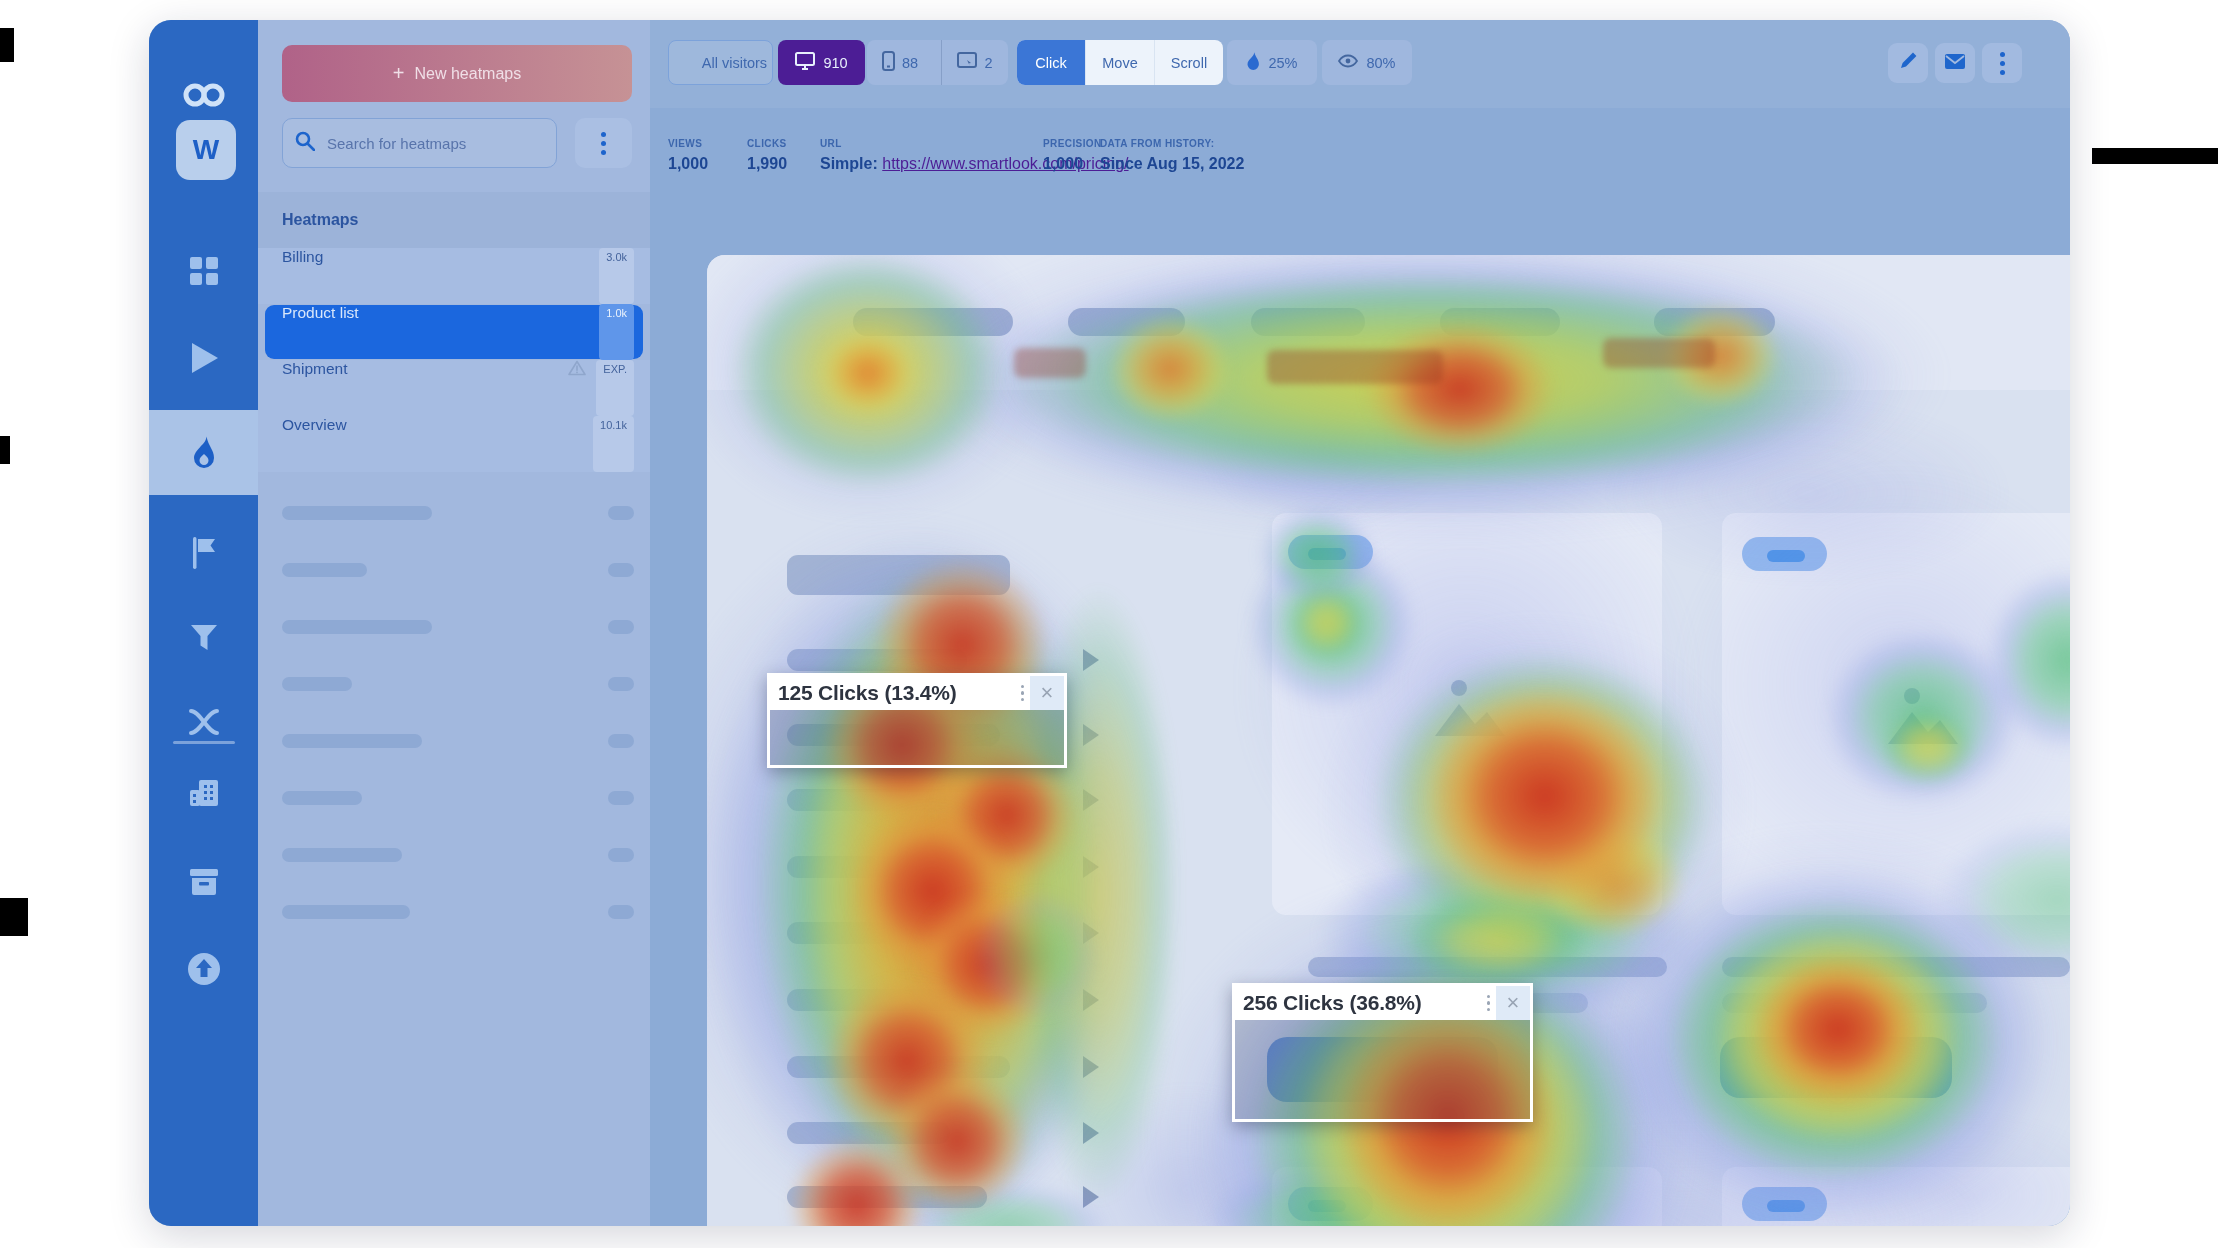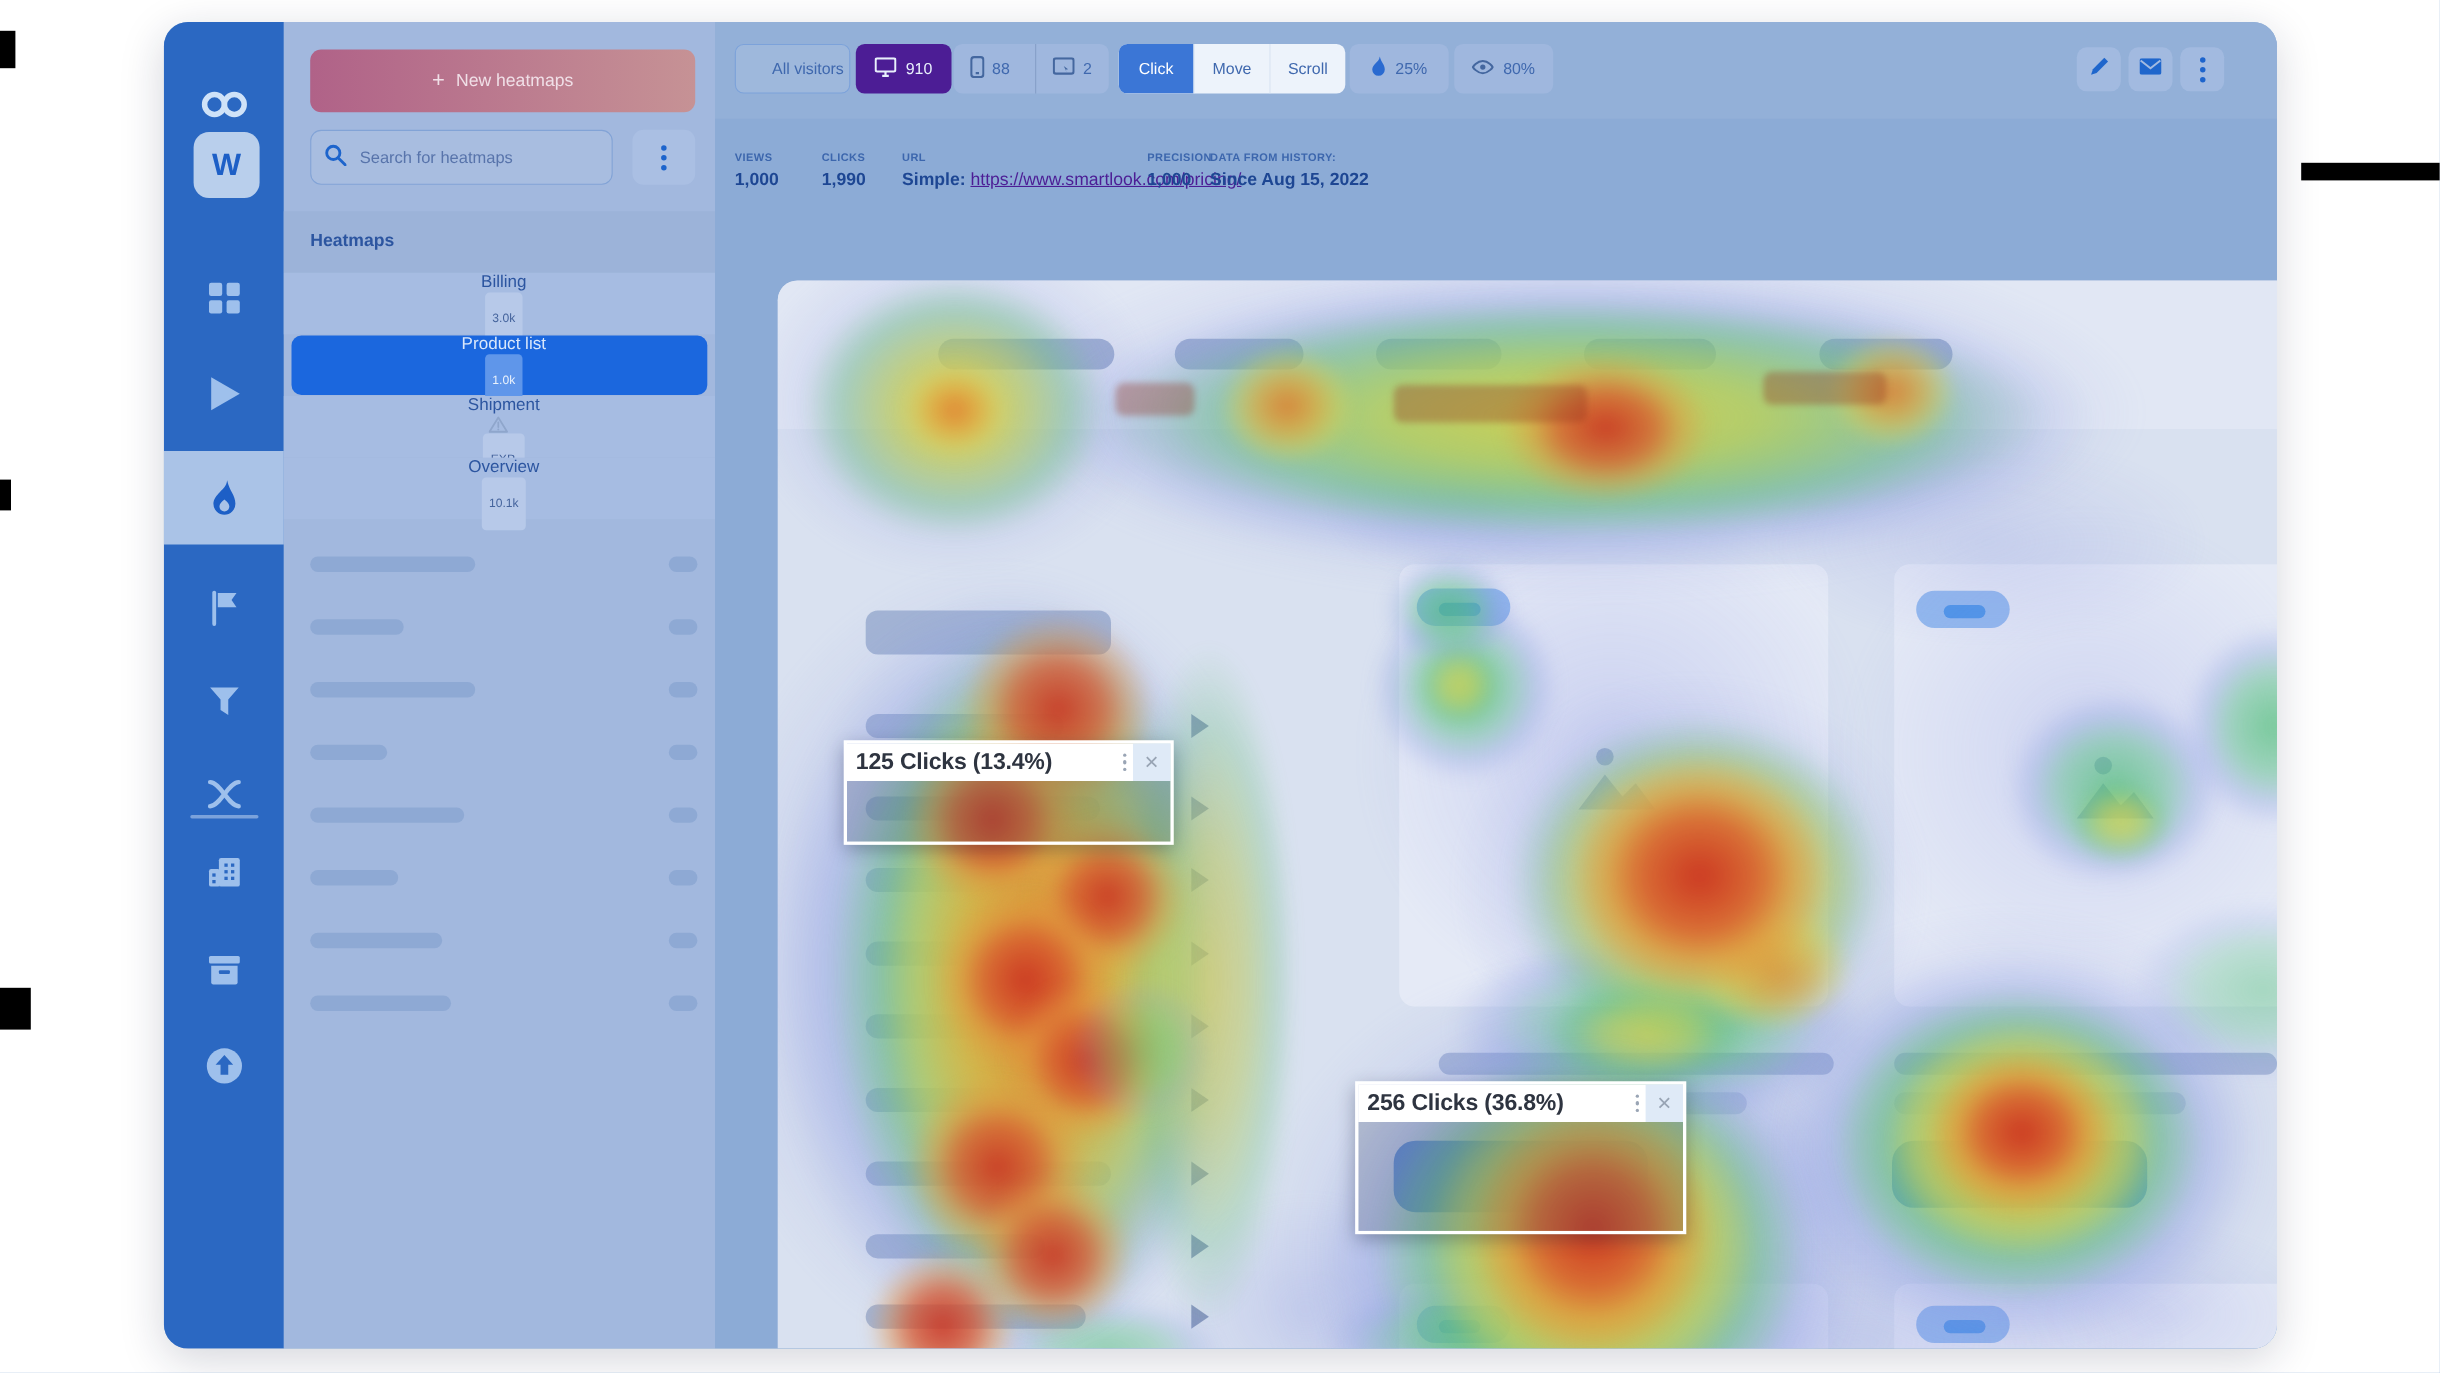--- a/index.html
+++ b/index.html
@@ -27,28 +27,28 @@
              background:rgba(255,255,255,.07);display:flex;align-items:center;box-sizing:border-box;padding:0 12px;gap:10px;}
   #searchbox input{flex:1;border:none;background:transparent;outline:none;font-size:15px;color:#2c5094;font-family:inherit;}
   #searchbox input::placeholder{color:#5874ab;opacity:1;}
   #sbkebab{position:absolute;left:317px;top:98px;width:57px;height:50px;border-radius:10px;background:#aabfe3;
            display:flex;align-items:center;justify-content:center;flex-direction:column;gap:4px;cursor:pointer;}
   #sbkebab i, .kdot{width:5px;height:5px;border-radius:50%;background:#1d64cc;display:block;}
   #sb-section{position:absolute;left:0;top:172px;width:392px;height:56px;background:#9cb3d9;
               display:flex;align-items:center;padding:0 24px;box-sizing:border-box;
               font-weight:700;font-size:16px;color:#2c55a0;}
   #sb-items{position:absolute;left:0;top:228px;width:392px;}
-  .sb-row{position:relative;width:392px;height:56px;background:#a6bce2;display:flex;align-items:center;
-          padding:0 16px 0 24px;box-sizing:border-box;font-size:15.5px;color:#2c55a0;cursor:pointer;flex-direction:column;}
+  .sb-row{position:relative;width:392px;height:56px;background:#a6bce2;display:flex;
+          padding:0 16px 0 24px;box-sizing:border-box;font-size:15.5px;color:#2c55a0;cursor:pointer;}
   .sb-row .lbl{flex:1;}
   .sb-row.sel{background:transparent;}
   .sb-row.sel::before{content:"";position:absolute;left:7px;right:7px;top:1px;bottom:1px;background:#1b67de;border-radius:9px;}
   .sb-row.sel .lbl{color:#d9e7fb;}
   .sb-row>*{position:relative;}
-  .badge{background:#b7c9e9;color:#44639c;font-size:11px;border-radius:4px;padding:18px 7px;font-weight:400;}
+  .badge{background:#b7c9e9;color:#44639c;font-size:11px;border-radius:4px;padding:3px 7px;font-weight:400;}
   .sb-row.sel .badge{background:#5f96ea;color:#eaf2fc;}
   .warn{margin-right:10px;display:flex;}
   #sb-skel{position:absolute;left:0;top:465px;width:392px;}
   .skel-row{position:relative;width:392px;height:57px;}
   .skel-bar{position:absolute;left:24px;top:21px;height:14px;border-radius:7px;background:#8ea9d4;}
   .skel-dot{position:absolute;right:16px;top:21px;height:14px;width:26px;border-radius:7px;background:#8ea9d4;}
   
   #main{position:absolute;left:501px;top:0;width:1420px;height:1206px;}
   #topbar{position:absolute;left:0;top:0;width:1420px;height:88px;background:#93b0d8;}
   .tb{position:absolute;top:20px;height:45px;box-sizing:border-box;display:flex;align-items:center;justify-content:center;

